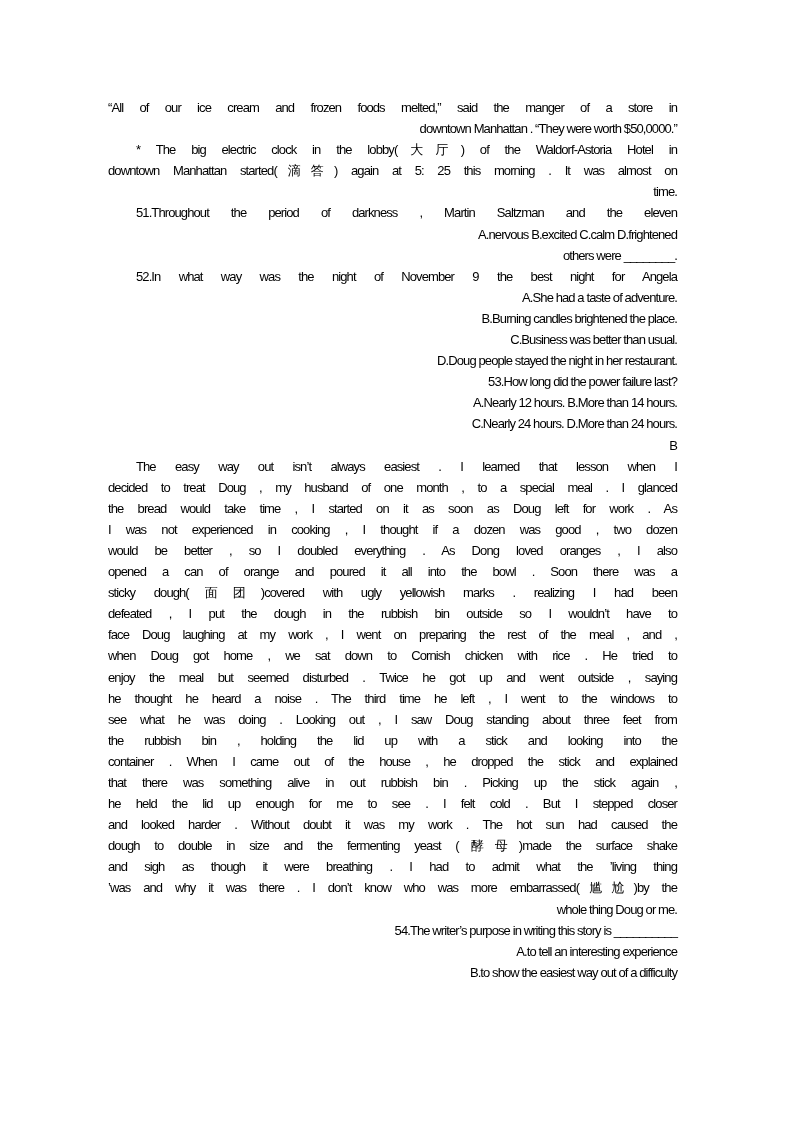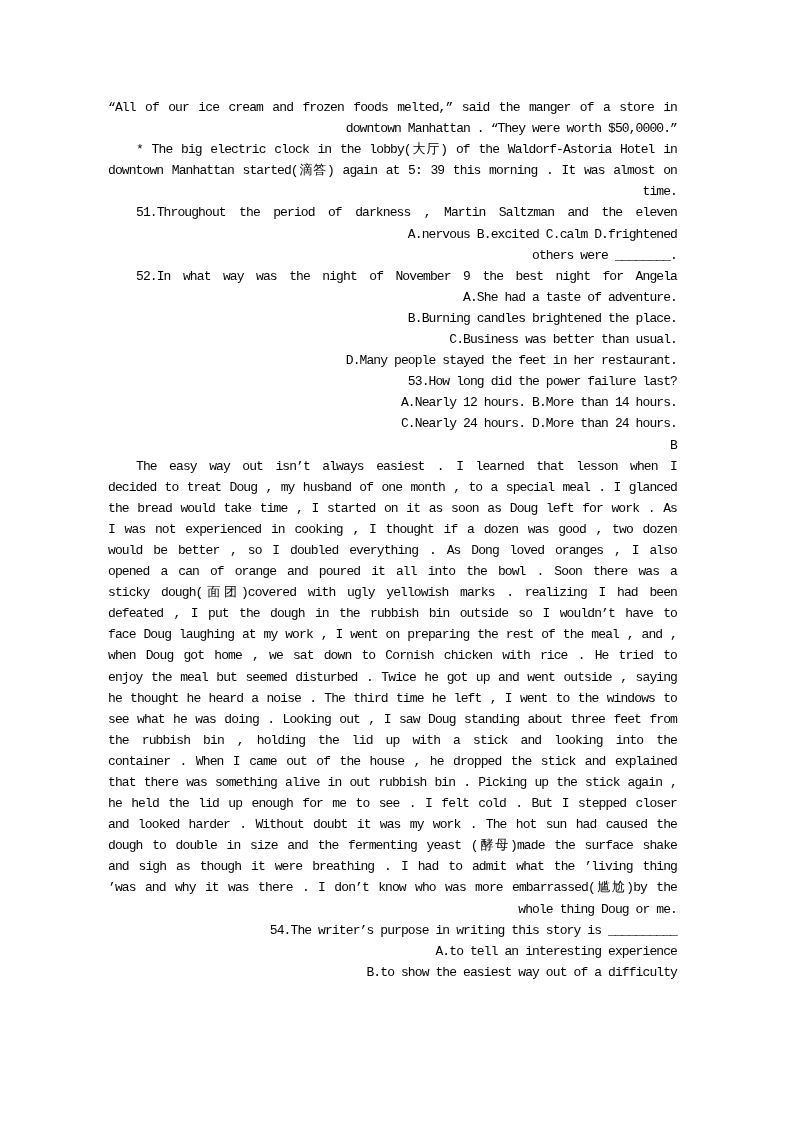--- a/index.html
+++ b/index.html
@@ -6,21 +6,21 @@
     margin: 0;
     padding: 0;
     background: #ffffff;
   }
   .page {
     position: relative;
     width: 794px;
     height: 1123px;
     background: #ffffff;
     overflow: hidden;
-    font-family: Liberation Mono, monospace;
+    font-family: Liberation Sans, sans-serif;
   }
   .text-block {
     position: absolute;
     left: 108px;
     top: 97px;
     width: 569px;
     font-size: 13px;
     line-height: 21.1px;
     letter-spacing: -0.9px;
     color: #000000;
@@ -39,30 +39,30 @@
   }
 </style>
 </head>
 <body>
 
 <div class="page">
   <div class="text-block" id="text-block" style="color: rgb(0, 0, 0);">
       <div class="line justify">“All of our ice cream and frozen foods melted,” said the manger of a store in</div>
       <div class="line">downtown Manhattan . “They were worth $50,0000.”</div>
       <div class="line justify indent">* The big electric clock in the lobby(大厅) of the Waldorf-Astoria Hotel in</div>
-      <div class="line justify">downtown Manhattan started(滴答) again at 5: 39 this morning . It was almost on</div>
+      <div class="line justify">downtown Manhattan started(滴答) again at 5: 25 this morning . It was almost on</div>
       <div class="line">time.</div>
       <div class="line justify indent">51.Throughout the period of darkness , Martin Saltzman and the eleven</div>
       <div class="line indent">A.nervous B.excited C.calm D.frightened</div>
       <div class="line">others were ________.</div>
       <div class="line justify indent">52.In what way was the night of November 9 the best night for Angela</div>
       <div class="line indent">A.She had a taste of adventure.</div>
       <div class="line indent">B.Burning candles brightened the place.</div>
       <div class="line indent">C.Business was better than usual.</div>
-      <div class="line indent">D.Many people stayed the feet in her restaurant.</div>
+      <div class="line indent">D.Doug people stayed the night in her restaurant.</div>
       <div class="line indent">53.How long did the power failure last?</div>
       <div class="line indent">A.Nearly 12 hours. B.More than 14 hours.</div>
       <div class="line indent">C.Nearly 24 hours. D.More than 24 hours.</div>
       <div class="line indent">B</div>
       <div class="line justify indent">The easy way out isn’t always easiest . I learned that lesson when I</div>
       <div class="line justify">decided to treat Doug , my husband of one month , to a special meal . I glanced</div>
       <div class="line justify">the bread would take time , I started on it as soon as Doug left for work . As</div>
       <div class="line justify">I was not experienced in cooking , I thought if a dozen was good , two dozen</div>
       <div class="line justify">would be better , so I doubled everything . As Dong loved oranges , I also</div>
       <div class="line justify">opened a can of orange and poured it all into the bowl . Soon there was a</div>

